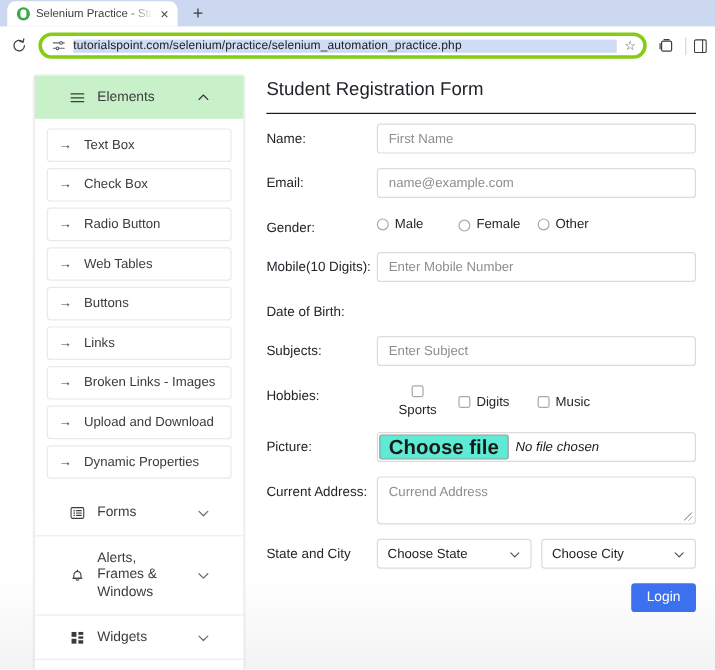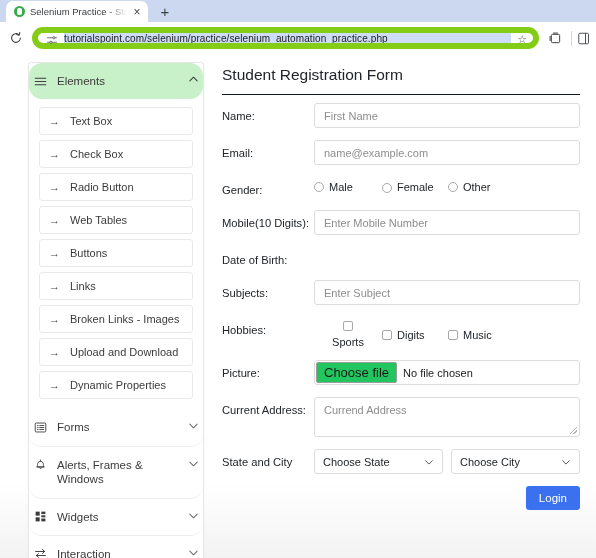--- a/index.html
+++ b/index.html
@@ -75,23 +75,24 @@
   }
   .icon-btn {
     width: 20px; height: 20px;
     display:flex; align-items:center; justify-content:center;
     flex: 0 0 auto;
     cursor: pointer;
   }
   .omnibox {
     flex: 1 1 auto;
     height: 22px;
-    border: 6px solid #84cc16;
+    border: 3px solid #84cc16;
     border-radius: 11px;
     display: flex;
+    align-items: center;
     padding: 0 6px 0 7px;
     gap: 6px;
     background: #fff;
     min-width: 0;
   }
   .omni-url {
     font-size: 10px;
     color: #202124;
     background: #cfdcf5;
     white-space: nowrap;
@@ -126,28 +127,27 @@
     width: 176px;
     flex: 0 0 176px;
     background: #ffffff;
     border: 1px solid #e7e7e7;
     border-radius: 3px;
     box-shadow: 0 1px 2px rgba(0,0,0,0.05);
     overflow: hidden;
   }
   .group-head {
     display: flex;
-    align-items: flex-start;
+    align-items: center;
     gap: 10px;
-    padding: 11px 4px;
+    padding: 11px 28px;
     font-size: 11.5px;
     color: #3b3b3b;
     cursor: pointer;
     border-bottom: 1px solid #ededed;
-    border-radius: 13px;
   }
   .group-head.active { background: #c8f0c9; border-bottom:none; }
   .group-head .ghead-label { flex: 1 1 auto; line-height: 1.25; }
   .ghead-icon { width: 14px; height: 14px; flex:0 0 auto; display:flex; align-items:center; justify-content:center;}
   .chev { width: 11px; height: 11px; flex:0 0 auto; }
 
   .group-body { padding: 8px 10px 10px 10px; }
   .side-item {
     display: flex;
     align-items: center;
@@ -215,30 +215,30 @@
     border: 1px solid #a8a8a8; background:#fff; flex:0 0 auto;
   }
   .filewrap {
     width:100%; height:25px;
     border:1px solid #dcdcdc; border-radius:3px;
     display:flex; align-items:center; background:#fff; overflow:hidden;
   }
   .choose-btn {
     height: 21px;
     margin: 1px 0 1px 1px;
-    background: #22c55e;
+    background: #5eead4;
     border: 1px solid #9b9b9b;
     border-radius: 2px;
-    font-size: 13px;
+    font-size: 17px;
     color: #1a1a1a;
     padding: 0 7px;
     display:flex; align-items:center;
-    cursor:pointer; flex:0 0 auto;
-  }
-  .file-status { font-size: 11px; color:#1a1a1a; padding-left:6px; }
+    cursor:pointer; flex:0 0 auto;font-weight:bold;
+  }
+  .file-status { font-size: 11px; color:#1a1a1a; padding-left:6px;font-style:italic; }
   .ta {
     width:100%; height: 40px;
     border:1px solid #dcdcdc; border-radius:3px;
     background:#fff; font-size:11px; color:#8d8d8d;
     padding: 6px 9px; position:relative;
   }
   .ta::after{
     content:""; position:absolute; right:2px; bottom:2px;
     width:7px;height:7px;
     background:

